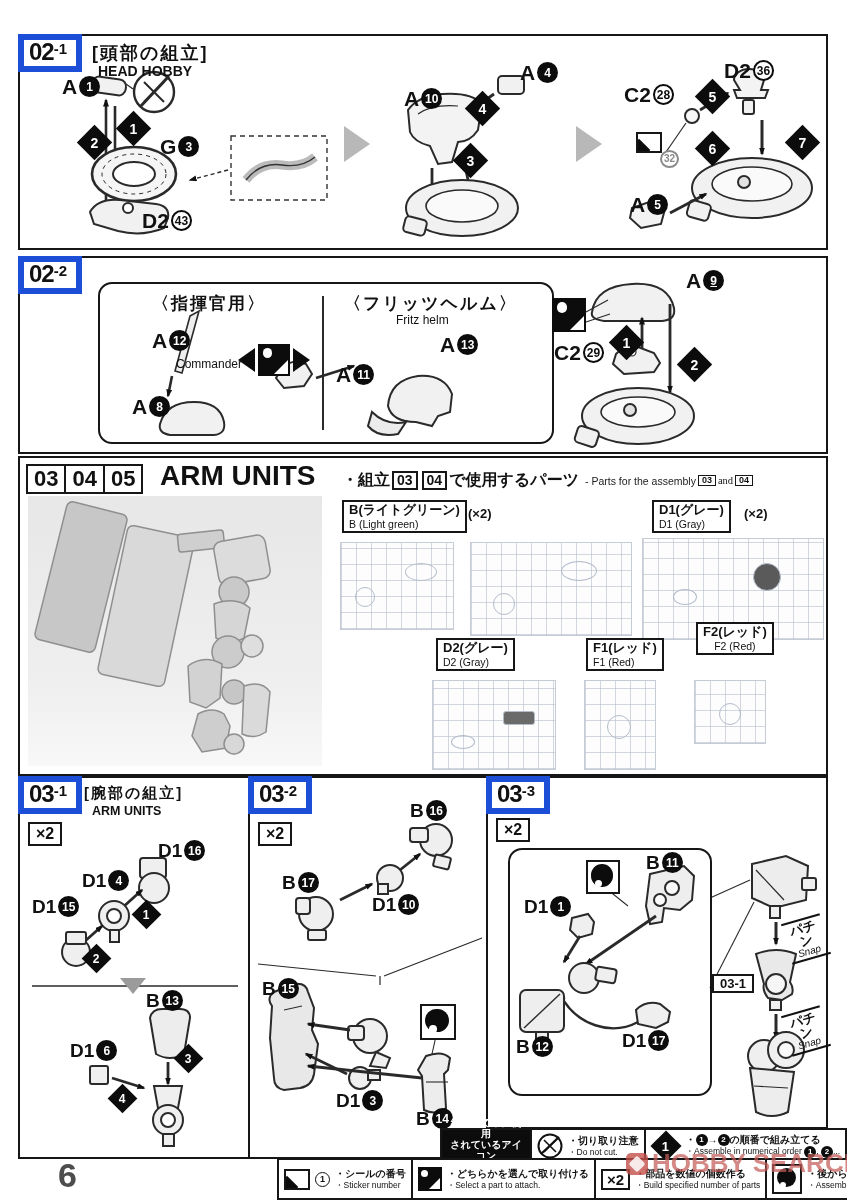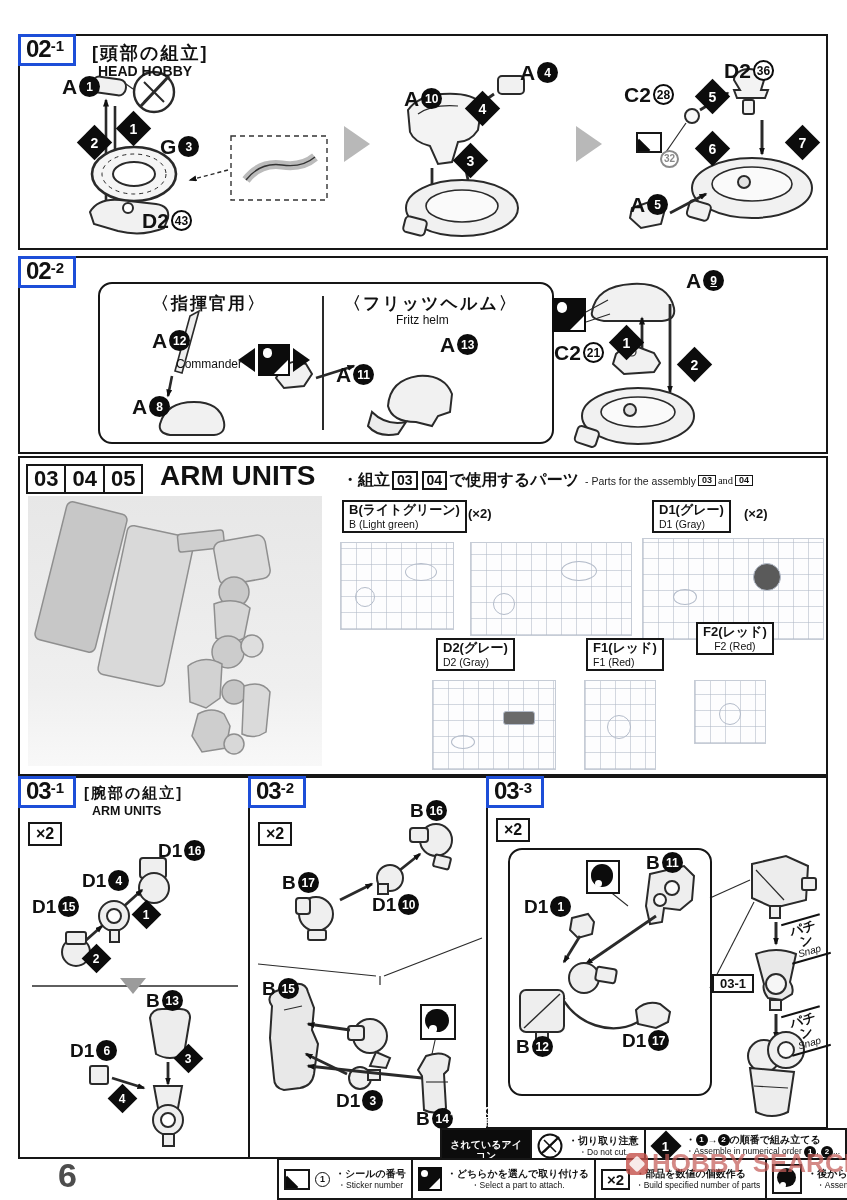--- a/index.html
+++ b/index.html
@@ -1,21 +1,21 @@
 <!DOCTYPE html>
 <html><head>
 <meta charset="utf-8">
 <style>
   html,body{margin:0;padding:0;background:#e9e9e9;}
   .page{position:relative;width:847px;height:1200px;background:#ffffff;overflow:hidden;
         font-family:"Liberation Sans",sans-serif;color:#111;}
   .box{position:absolute;border:2px solid #161616;background:#fff;}
   .lay{position:absolute;inset:0;z-index:1;}
   
-  .seclab{position:absolute;top:-2px;left:-2px;background:#fff;border:3px solid #1d4ed8;
+  .seclab{position:absolute;top:-2px;left:-2px;background:#fff;border:6px solid #1d4ed8;
           padding:0 9px 2px 5px;display:flex;align-items:flex-start;z-index:5;line-height:1;}
   .seclab .m{font-weight:700;font-size:24px;letter-spacing:-1px;}
   .seclab .s{font-weight:700;font-size:15px;margin-top:1px;}
   .ttl-jp{position:absolute;font-weight:700;font-size:18px;letter-spacing:2px;z-index:4;white-space:nowrap;}
   .ttl-en{position:absolute;font-weight:700;font-size:14px;z-index:4;white-space:nowrap;}
   
   .pl{position:absolute;display:flex;align-items:center;gap:2px;font-weight:700;font-size:21px;
       z-index:3;line-height:1;white-space:nowrap;}
   .pl.s{font-size:19px;}
   .cn{box-sizing:border-box;min-width:21px;height:21px;border-radius:50%;background:#0c0c0c;color:#fff;
@@ -68,21 +68,21 @@
   .snap .jp{font-weight:700;font-size:13px;display:block;}
   .snap .en{font-size:10px;font-style:italic;display:block;}
   .refbox{position:absolute;border:2px solid #161616;background:#fff;font-weight:700;font-size:13px;
           padding:1px 6px;z-index:3;line-height:1;}
   
   .lgrow{position:absolute;display:flex;border:2px solid #161616;background:#fff;z-index:4;}
   .lgcell{display:flex;align-items:center;gap:5px;padding:2px 5px;border-left:2px solid #161616;}
   .lgcell:first-child{border-left:none;}
   .lgtxt{line-height:1.2;white-space:nowrap;}
   .lgtxt .jp{font-weight:700;font-size:10px;display:block;}
-  .lgtxt .en{font-size:8.5px;display:block;text-align:center;}
+  .lgtxt .en{font-size:8.5px;display:block;}
   .lgtitle{background:#0c0c0c;color:#fff;text-align:center;padding:1px 6px;line-height:1.1;}
   .lgtitle .jp{font-weight:700;font-size:10px;display:block;}
   .lgtitle .en{font-size:6.8px;display:block;}
   .cnm{box-sizing:border-box;display:inline-flex;width:12px;height:12px;border-radius:50%;background:#0c0c0c;
        color:#fff;font-size:8px;font-weight:700;align-items:center;justify-content:center;vertical-align:middle;}
   .cnum-open{box-sizing:border-box;display:inline-flex;width:15px;height:15px;border-radius:50%;border:1.5px solid #111;
        color:#111;font-size:9px;font-weight:700;align-items:center;justify-content:center;}
   .stp-leg{width:22px;height:22px;background:#0c0c0c;transform:rotate(45deg);display:flex;align-items:center;justify-content:center;flex:none;margin:0 4px;}
   .stp-leg>span{transform:rotate(-45deg);color:#fff;font-weight:700;font-size:13px;}
   .x2leg{border:2px solid #161616;font-weight:700;font-size:15px;padding:1px 4px;line-height:1;flex:none;}
@@ -293,21 +293,21 @@
   <div class="selicon" style="left:532px;top:40px;width:34px;height:34px;"></div>
   <div class="pl" style="left:666px;top:12px;">
         <span>A</span>
         <span class="cn u">9</span>
       </div>
   <div class="stp" style="left:594px;top:72px;">
         <span>1</span>
       </div>
   <div class="pl" style="left:534px;top:84px;">
         <span>C2</span>
-        <span class="cn open">21</span>
+        <span class="cn open">29</span>
       </div>
   <div class="stp" style="left:662px;top:94px;">
         <span>2</span>
       </div>
 </div>
 
 <div class="box" style="left:18px;top:456px;width:806px;height:316px;">
   <div style="position:absolute;left:6px;top:6px;z-index:3;display:flex;">
     <span class="idbox">03</span>
     <span class="idbox">04</span>
@@ -584,21 +584,21 @@
         <span class="en">Snap</span>
   </div>
   <div class="refbox" style="left:224px;top:196px;">03-1</div>
   <div class="snap" style="left:298px;top:232px;">
     <span class="jp">パチン</span>
         <span class="en">Snap</span>
   </div>
 </div>
 
 <div class="lgrow" style="left:440px;top:1128px;height:32px;">
-  <div class="lgcell lgtitle" style="flex-direction:column;align-items:center;gap:12px;justify-content:center;">
+  <div class="lgcell lgtitle" style="flex-direction:column;align-items:center;gap:0;justify-content:center;">
     <span class="jp">組み立て中に使用</span>
     <span class="jp">されているアイコン</span>
     <span class="en">Symbols used in instructions</span>
   </div>
   <div class="lgcell">
     <svg width="26" height="26" viewBox="0 0 26 26">
       <circle cx="13" cy="13" r="11.5" fill="#fff" stroke="#111" stroke-width="2"></circle>
       <path d="M7,7 L19,19 M19,7 L7,19" stroke="#111" stroke-width="1.6" fill="none"></path>
       <line x1="4" y1="21" x2="22" y2="4" stroke="#111" stroke-width="2.2"></line>
     </svg>

